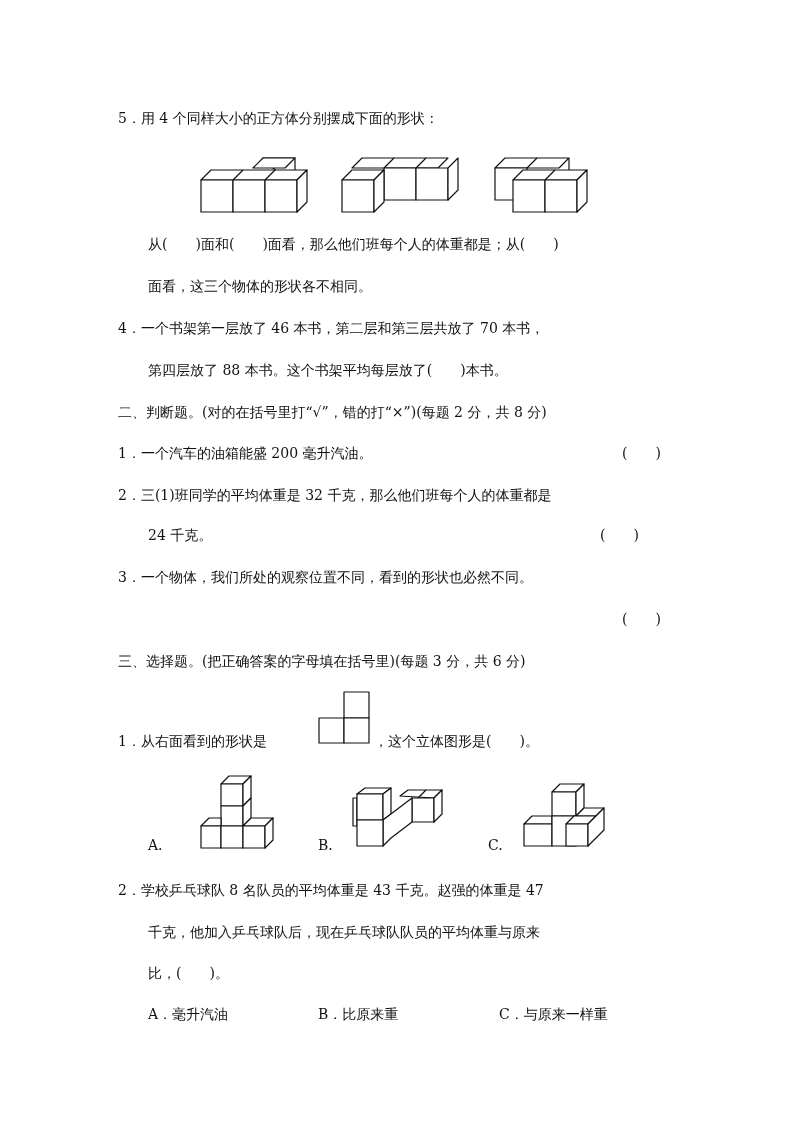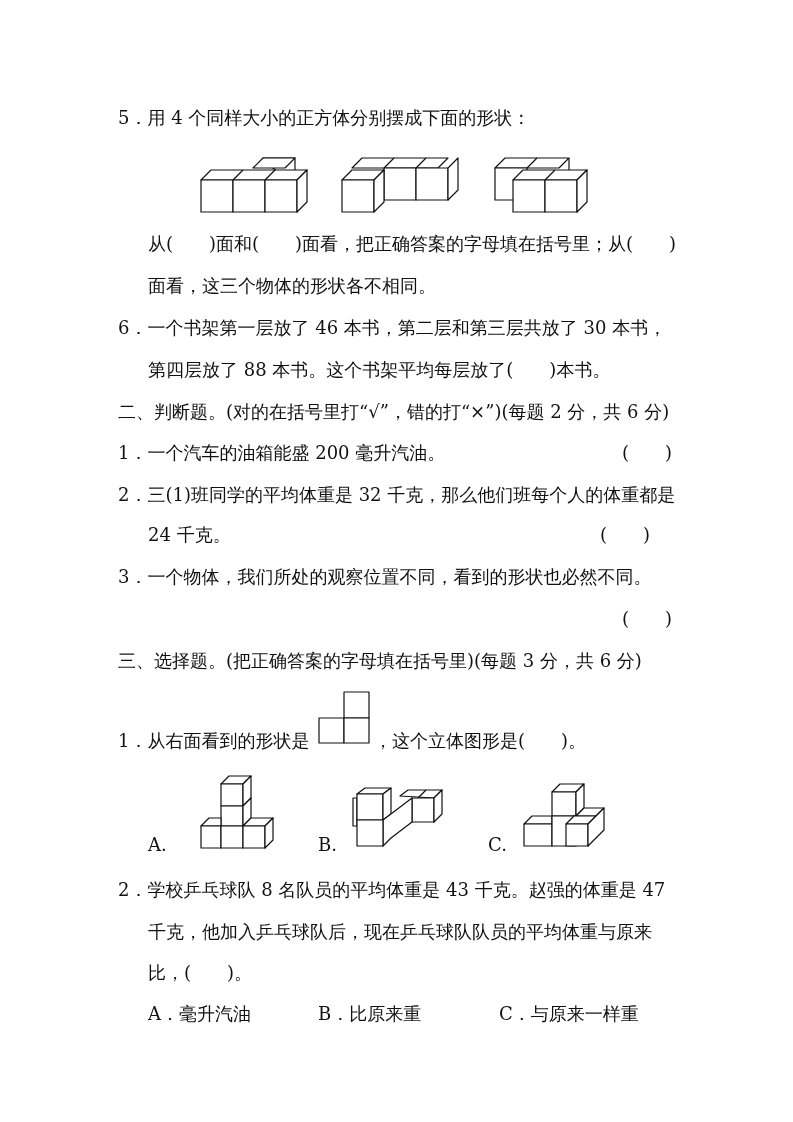--- a/index.html
+++ b/index.html
@@ -1,18 +1,18 @@
 <!DOCTYPE html>
 <html><head>
 <meta charset="utf-8">
 <style>
   html, body { margin: 0; padding: 0; background: #ffffff; }
   body { width: 793px; height: 1122px; position: relative; overflow: hidden;
          font-family: "DejaVu Serif", "Liberation Serif", serif; color: #111; }
-  .line { position: absolute; font-size: 18px; white-space: nowrap; line-height: 20px; }
+  .line { position: absolute; font-size: 14px; white-space: nowrap; line-height: 20px; }
   .fig { position: absolute; }
   svg { display: block; }
   svg path, svg rect, svg polyline, svg line { fill: #fff; stroke: #111; stroke-width: 1.2; stroke-linejoin: round; }
 </style>
 </head>
 <body>
 
 <div class="line" style="left:118px; top:108px;">5．用 4 个同样大小的正方体分别摆成下面的形状：</div>
 
 <div class="fig" style="left:199px; top:154px;">
@@ -52,27 +52,27 @@
     <rect x="4" y="14" width="32" height="32"></rect>
     <path d="M22 26 L32 16 L96 16 L86 26 Z"></path>
     <line x1="54" y1="26" x2="64" y2="16"></line>
     <rect x="22" y="26" width="32" height="32"></rect>
     <rect x="54" y="26" width="32" height="32"></rect>
     <path d="M86 26 L96 16 L96 48 L86 58 Z"></path>
     <line x1="78" y1="4" x2="78" y2="16"></line>
   </svg>
 </div>
 
-<div class="line" style="left:148px; top:234px;">从(　　)面和(　　)面看，把正确答案的字母填在括号里；从(　　)</div>
+<div class="line" style="left:148px; top:234px;">从(　　)面和(　　)面看，那么他们班每个人的体重都是；从(　　)</div>
 <div class="line" style="left:148px; top:276px;">面看，这三个物体的形状各不相同。</div>
 
-<div class="line" style="left:118px; top:318px;">6．一个书架第一层放了 46 本书，第二层和第三层共放了 30 本书，</div>
+<div class="line" style="left:118px; top:318px;">4．一个书架第一层放了 46 本书，第二层和第三层共放了 70 本书，</div>
 <div class="line" style="left:148px; top:360px;">第四层放了 88 本书。这个书架平均每层放了(　　)本书。</div>
 
-<div class="line" style="left:118px; top:402px;">二、判断题。(对的在括号里打“√”，错的打“×”)(每题 2 分，共 6 分)</div>
+<div class="line" style="left:118px; top:402px;">二、判断题。(对的在括号里打“√”，错的打“×”)(每题 2 分，共 8 分)</div>
 <div class="line" style="left:118px; top:443px;">1．一个汽车的油箱能盛 200 毫升汽油。</div>
 <div class="line" style="left:622px; top:443px;">(　　)</div>
 <div class="line" style="left:118px; top:485px;">2．三(1)班同学的平均体重是 32 千克，那么他们班每个人的体重都是</div>
 <div class="line" style="left:148px; top:525px;">24 千克。</div>
 <div class="line" style="left:600px; top:525px;">(　　)</div>
 <div class="line" style="left:118px; top:567px;">3．一个物体，我们所处的观察位置不同，看到的形状也必然不同。</div>
 <div class="line" style="left:622px; top:609px;">(　　)</div>
 
 <div class="line" style="left:118px; top:651px;">三、选择题。(把正确答案的字母填在括号里)(每题 3 分，共 6 分)</div>
 

